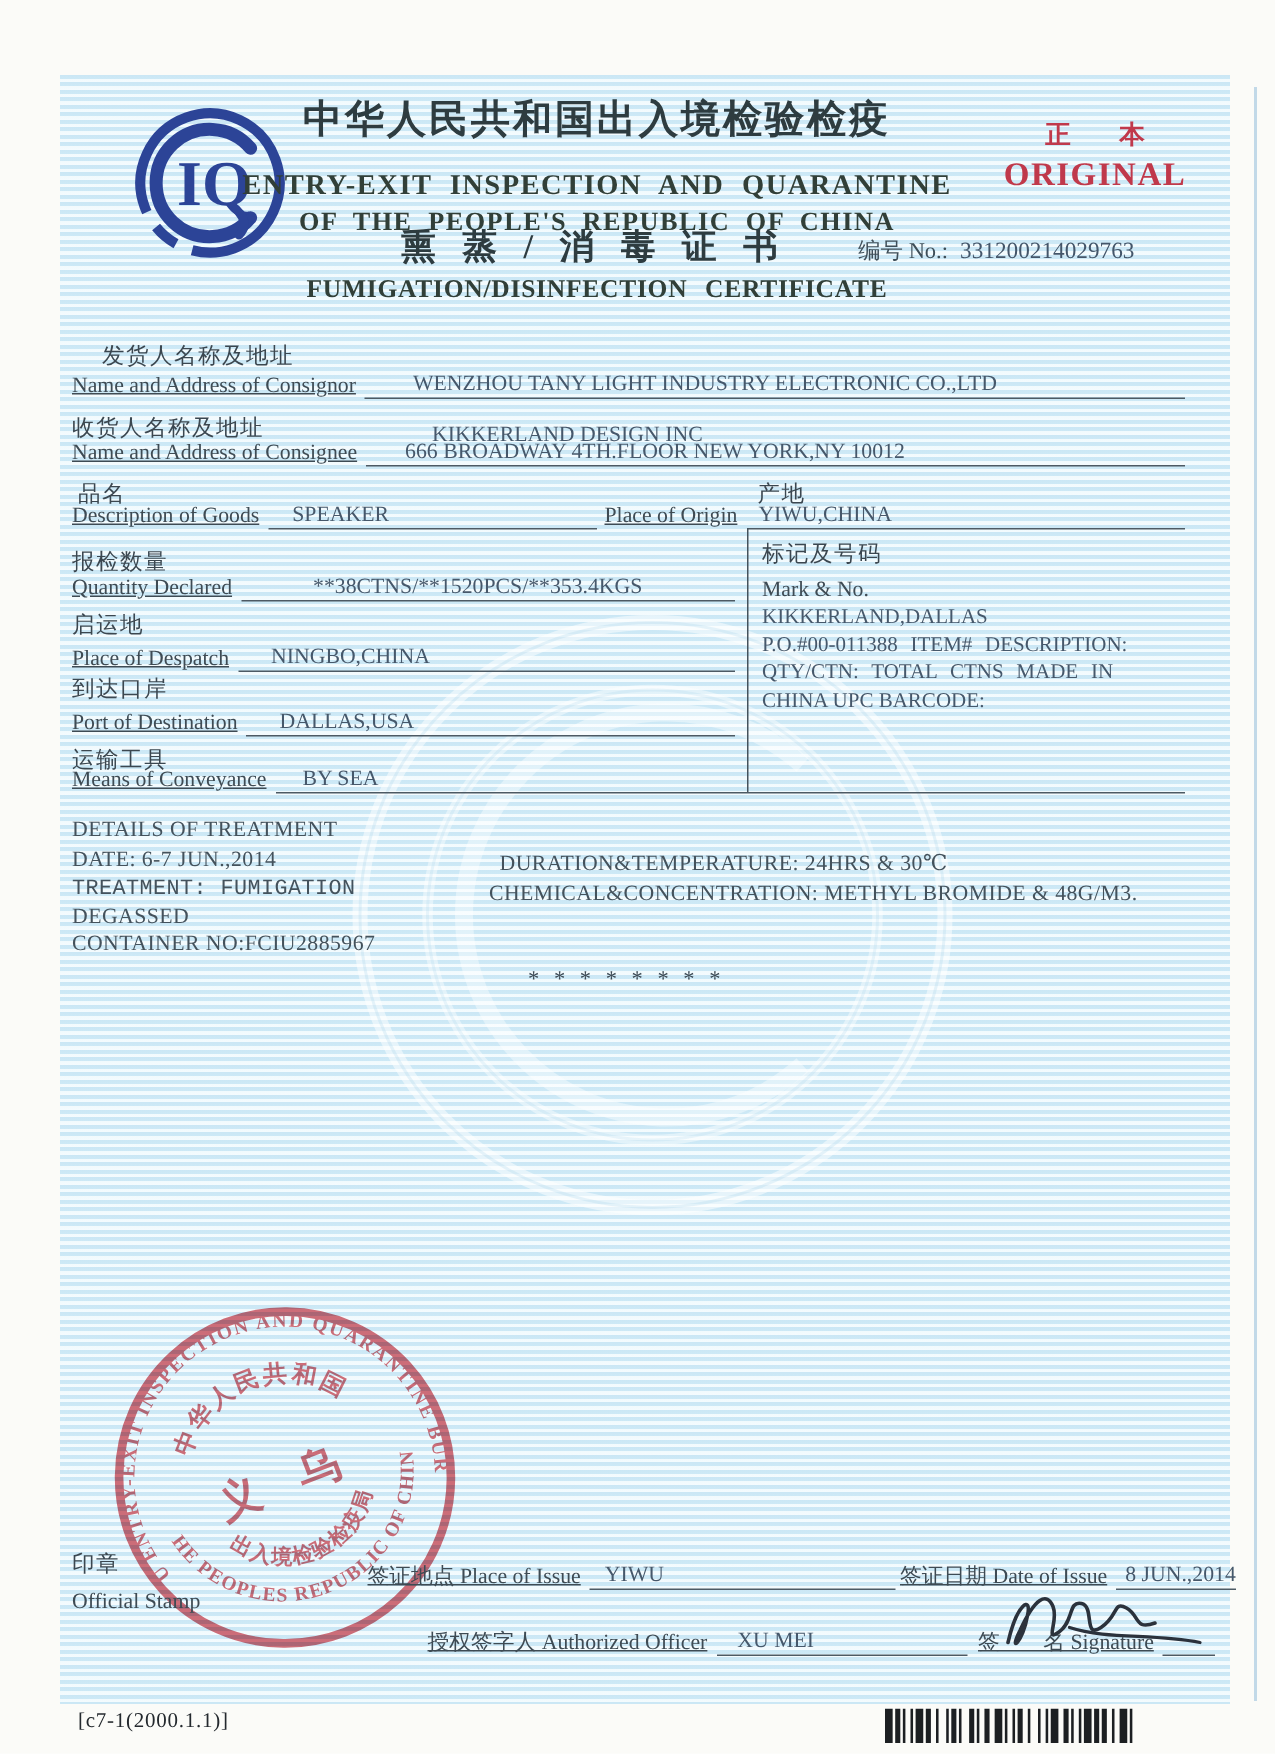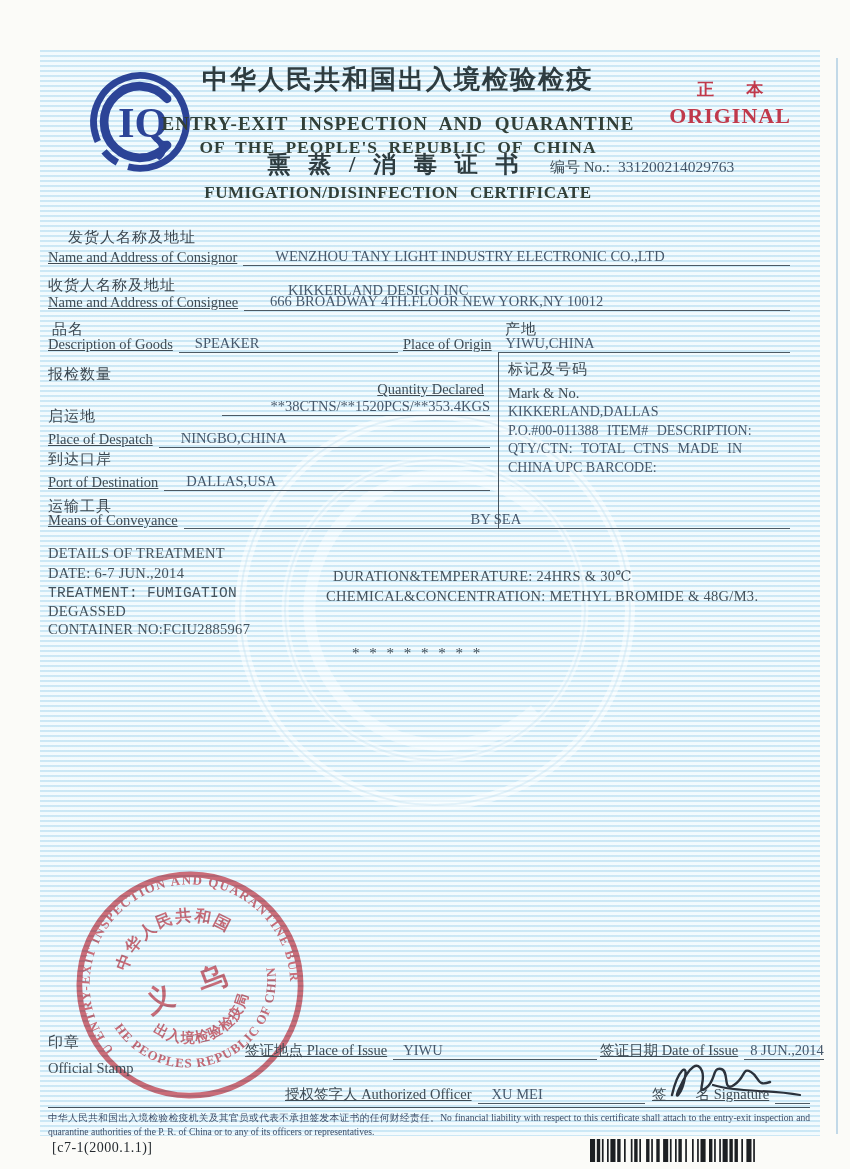--- a/index.html
+++ b/index.html
@@ -17,21 +17,21 @@
   
   .logo{position:absolute;left:42px;top:14px;width:116px;height:116px;}
   .hdr-center{position:absolute;left:80px;top:0;width:556px;text-align:center;}
   .org-cn{margin-top:12px;font-size:26px;font-weight:bold;letter-spacing:2px;color:#2e3c40;}
   .org-en1{margin-top:16px;font-size:19px;font-weight:bold;letter-spacing:1px;word-spacing:6px;color:#313f38;}
   .org-en2{margin-top:2px;font-size:17.5px;font-weight:bold;letter-spacing:1px;word-spacing:5px;color:#313f38;}
   .original{position:absolute;left:605px;top:28px;width:170px;text-align:center;color:#c0394b;}
   .original .cn{font-size:17px;font-weight:bold;letter-spacing:14px;padding-left:14px;}
   .original .en{font-size:22px;font-weight:bold;letter-spacing:1px;margin-top:2px;}
   .cert-cn{position:absolute;left:176px;top:99px;width:360px;text-align:center;font-size:23px;font-weight:bold;letter-spacing:6px;color:#2e3c40;}
-  .cert-no{position:absolute;left:510px;top:108px;font-size:15px;color:#3e4e58;}
+  .cert-no{position:absolute;left:532px;top:108px;font-size:15px;color:#3e4e58;}
   .cert-no .val{font-size:15.5px;padding-left:8px;color:#44566a;}
   .cert-en{position:absolute;left:80px;top:133px;width:556px;text-align:center;font-size:17px;font-weight:bold;word-spacing:7px;letter-spacing:.5px;color:#313f38;}
   
   .cnlab{position:absolute;font-size:15px;letter-spacing:1px;color:#3b4750;}
   .row{position:absolute;display:flex;align-items:flex-end;height:20px;font-size:14.5px;}
   .row .lab{white-space:nowrap;padding-right:6px;color:#3e4b54;text-decoration:underline;}
   .row .val{flex:1;border-bottom:1px solid #4d5a64;white-space:nowrap;color:#46586b;}
   .free-val{position:absolute;font-size:14.5px;color:#46586b;white-space:nowrap;}
   .markbox{position:absolute;left:458px;top:302px;width:294px;height:176px;border-left:1.5px solid #45525c;padding-left:9px;box-sizing:border-box;}
   .markbox .cn{font-size:15px;letter-spacing:1px;margin-top:8px;color:#3b4750;}
@@ -106,41 +106,41 @@
   <div class="row" style="left:8px;top:283px;width:350px;">
     <span class="lab">Description of Goods</span>
     <span class="val" style="padding-left:16px;">SPEAKER</span>
   </div>
   <div class="row" style="left:363px;top:283px;width:387px;">
     <span class="lab">Place of Origin</span>
     <span class="val" style="padding-left:8px;">YIWU,CHINA</span>
   </div>
 
   <div class="cnlab" style="left:8px;top:315px;">报检数量</div>
-  <div class="row" style="left:8px;top:331px;width:442px;flex-direction:column;">
+  <div class="row" style="left:8px;top:331px;width:442px;">
     <span class="lab">Quantity Declared</span>
     <span class="val" style="padding-left:48px;">**38CTNS/**1520PCS/**353.4KGS</span>
   </div>
 
   <div class="cnlab" style="left:8px;top:357px;">启运地</div>
   <div class="row" style="left:8px;top:378px;width:442px;">
     <span class="lab">Place of Despatch</span>
     <span class="val" style="padding-left:22px;">NINGBO,CHINA</span>
   </div>
 
   <div class="cnlab" style="left:8px;top:400px;">到达口岸</div>
   <div class="row" style="left:8px;top:421px;width:442px;">
     <span class="lab">Port of Destination</span>
     <span class="val" style="padding-left:22px;">DALLAS,USA</span>
   </div>
 
   <div class="cnlab" style="left:8px;top:447px;">运输工具</div>
   <div class="row" style="left:8px;top:459px;width:742px;">
     <span class="lab">Means of Conveyance</span>
-    <span class="val" style="padding-left:18px;text-align:center;">BY SEA</span>
+    <span class="val" style="padding-left:18px;">BY SEA</span>
   </div>
 
   <div class="markbox">
     <div class="cn">标记及号码</div>
     <div class="en">Mark &amp; No.</div>
     <div class="ln">KIKKERLAND,DALLAS</div>
     <div class="ln j">P.O.#00-011388 ITEM#  DESCRIPTION:</div>
     <div class="ln j">QTY/CTN: TOTAL CTNS MADE IN</div>
     <div class="ln">CHINA  UPC BARCODE:</div>
   </div>
@@ -198,21 +198,20 @@
   <div class="row" style="left:612px;top:1034px;width:158px;">
     <span class="lab">签　　名 Signature</span>
     <span class="val" style="position:relative;">
       <svg class="sig-svg" viewBox="0 0 150 52">
         <path d="M14,40 C20,14 30,8 27,22 C24,40 14,48 22,32 C32,10 40,6 44,16 C48,26 38,40 48,33 C58,26 54,12 63,14 C72,16 64,38 76,30 C88,22 84,12 93,17 C102,22 98,32 112,27" fill="none" stroke="#2b323c" stroke-width="2.4" stroke-linecap="round"></path>
         <path d="M55,30 C80,38 110,34 142,40" fill="none" stroke="#2b323c" stroke-width="2.2" stroke-linecap="round"></path>
       </svg>
     </span>
   </div>
 
-  <div class="disc">中华人民共和国出入境检验检疫机关及其官员或代表不承担签发本证书的任何财经责任。No financial liability with respect to this certificate shall attach to the entry-exit inspection and quarantine authorities of the P. R. of China or to any of its officers or representatives.</div>
 </div>
 
 <div class="form-code">[c7-1(2000.1.1)]</div>
 <svg class="barcode" viewBox="0 0 202 23" preserveAspectRatio="none" id="barcode-svg">
     <rect x="0" y="0" width="5.1" height="23" fill="#1c1f22"></rect>
     <rect x="6.8" y="0" width="3.4" height="23" fill="#1c1f22"></rect>
     <rect x="11.899999999999999" y="0" width="1.7" height="23" fill="#1c1f22"></rect>
     <rect x="16.999999999999996" y="0" width="1.7" height="23" fill="#1c1f22"></rect>
     <rect x="20.399999999999995" y="0" width="5.1" height="23" fill="#1c1f22"></rect>
     <rect x="27.199999999999992" y="0" width="3.4" height="23" fill="#1c1f22"></rect>

